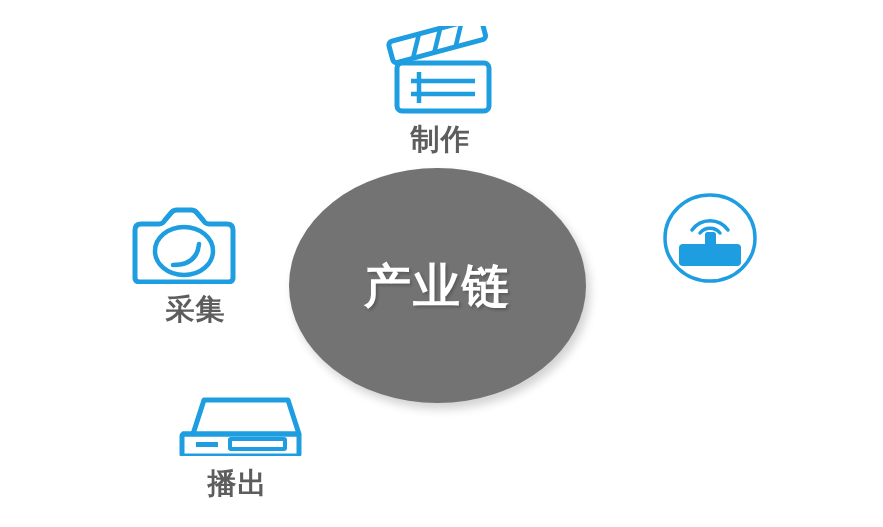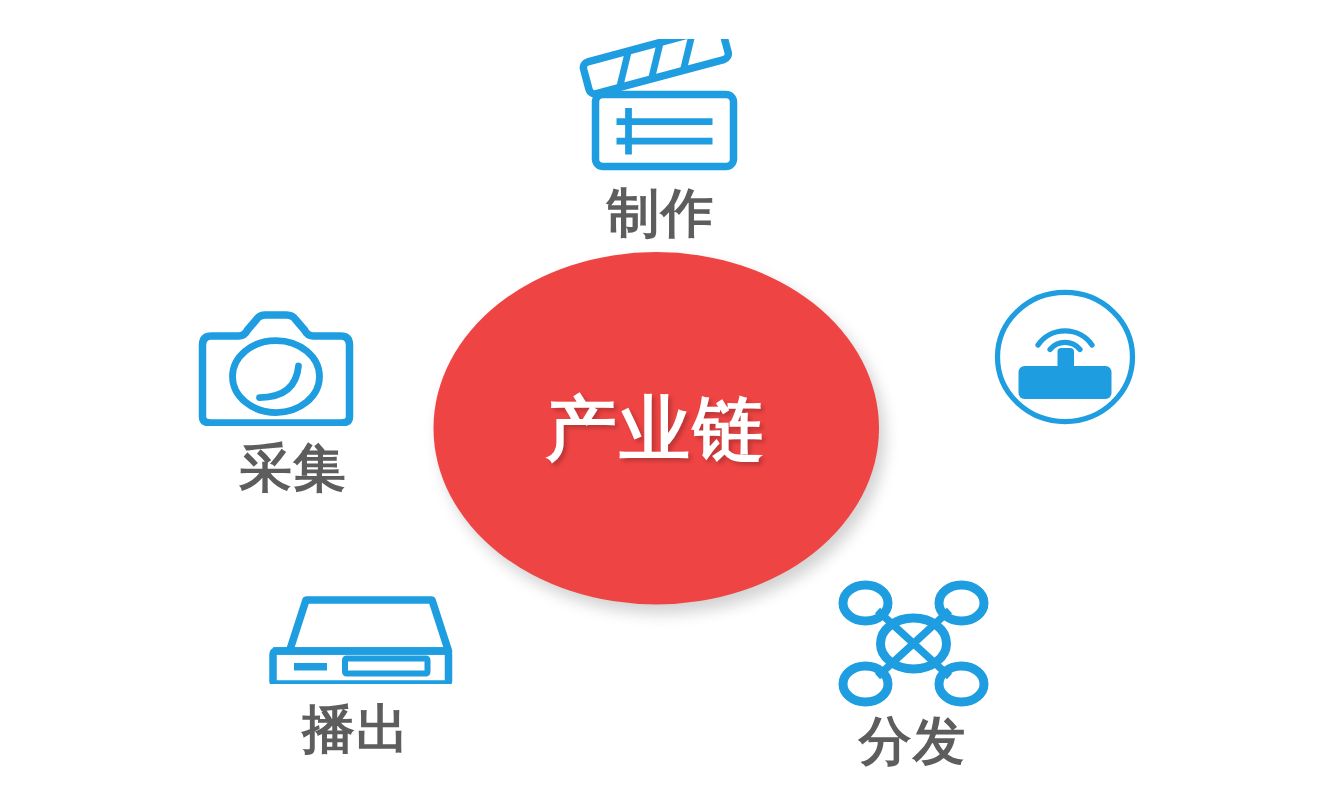--- a/index.html
+++ b/index.html
@@ -19,21 +19,21 @@
   }
 
   
   .hub {
     position: absolute;
     left: 289px;
     top: 168px;
     width: 297px;
     height: 235px;
     border-radius: 50%;
-    background: #ef4444;
+    background: #737373;
     box-shadow: 4px 6px 10px rgba(0,0,0,0.18);
     display: flex;
     align-items: center;
     justify-content: center;
   }
   .hub-label {
     color: #ffffff;
     font-size: 47px;
     font-weight: bold;
     letter-spacing: 2px;
@@ -48,21 +48,21 @@
     display: flex;
     flex-direction: column;
     align-items: center;
   }
   .node-icon {
     display: block;
     line-height: 0;
   }
   .node-label {
     color: #5d5d5d;
-    font-size: 35px;
+    font-size: 29px;
     font-weight: bold;
     letter-spacing: 1px;
     line-height: 1.1;
     white-space: nowrap;
   }
 
   
   #node-produce   { left: 363px; top: 26px;  width: 155px; }
   #node-produce   .node-label { margin-top: 6px; }
 
@@ -133,39 +133,20 @@
         <path d="M30 38 A22 22 0 0 1 66 38" fill="none" stroke="#1e9de0" stroke-width="3.5" stroke-linecap="round"></path>
         <path d="M38 41 A13 13 0 0 1 58 41" fill="none" stroke="#1e9de0" stroke-width="3.5" stroke-linecap="round"></path>
 
         <rect x="43" y="40" width="11" height="14" rx="2.5" ry="2.5" fill="#1e9de0"></rect>
 
         <rect x="17" y="52" width="62" height="22" rx="4" ry="4" fill="#1e9de0"></rect>
       </svg>
     </span>
   </div>
 
-  <div class="node" id="node-distribute">
-    <span class="node-icon">
-      <svg width="108" height="86" viewBox="0 0 108 86" xmlns="http://www.w3.org/2000/svg">
-
-        <line x1="30" y1="21" x2="54" y2="43" stroke="#1e9de0" stroke-width="5"></line>
-        <line x1="78" y1="21" x2="54" y2="43" stroke="#1e9de0" stroke-width="5"></line>
-        <line x1="30" y1="65" x2="54" y2="43" stroke="#1e9de0" stroke-width="5"></line>
-        <line x1="78" y1="65" x2="54" y2="43" stroke="#1e9de0" stroke-width="5"></line>
-
-        <ellipse cx="54" cy="43" rx="22" ry="17" fill="none" stroke="#1e9de0" stroke-width="6"></ellipse>
-
-        <ellipse cx="22" cy="16" rx="15" ry="12" fill="none" stroke="#1e9de0" stroke-width="6"></ellipse>
-        <ellipse cx="86" cy="16" rx="15" ry="12" fill="none" stroke="#1e9de0" stroke-width="6"></ellipse>
-        <ellipse cx="22" cy="70" rx="15" ry="12" fill="none" stroke="#1e9de0" stroke-width="6"></ellipse>
-        <ellipse cx="86" cy="70" rx="15" ry="12" fill="none" stroke="#1e9de0" stroke-width="6"></ellipse>
-      </svg>
-    </span>
-    <span class="node-label">分发</span>
-  </div>
 
   <div class="node" id="node-broadcast">
     <span class="node-icon">
       <svg width="140" height="66" viewBox="0 0 140 66" xmlns="http://www.w3.org/2000/svg">
 
         <path d="M25 44 L36 10 L120 10 L131 44 Z" fill="none" stroke="#1e9de0" stroke-width="5" stroke-linejoin="round"></path>
 
         <rect x="14" y="44" width="117" height="22" rx="2" ry="2" fill="none" stroke="#1e9de0" stroke-width="5"></rect>
 
         <line x1="25" y1="44" x2="14" y2="44" stroke="#1e9de0" stroke-width="5"></line>

